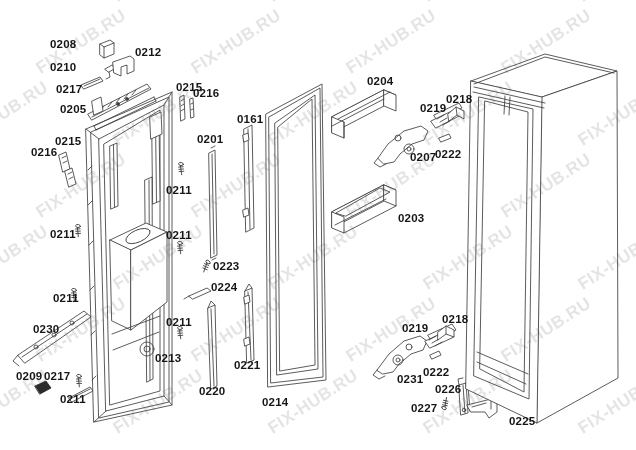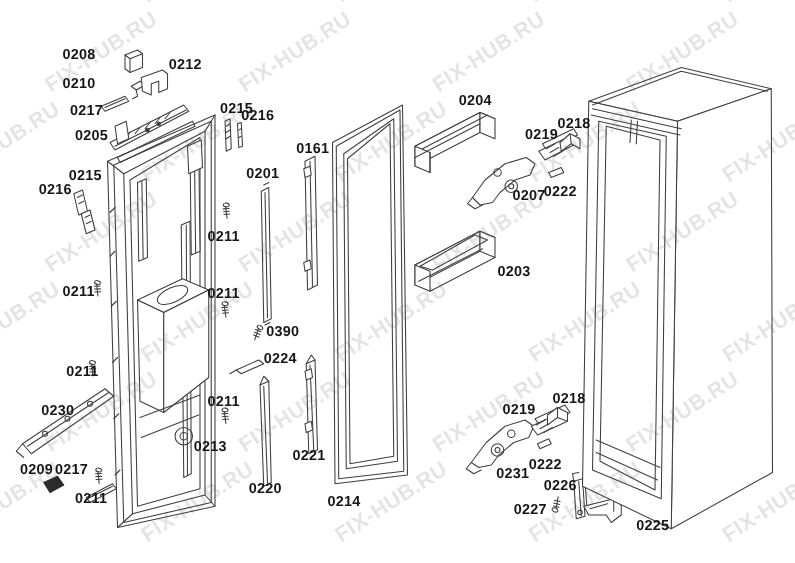--- a/index.html
+++ b/index.html
@@ -311,21 +311,21 @@
     <span class="part-label" style="left: 33px; top: 323px;">0230</span>
     <span class="part-label" style="left: 16px; top: 370px;">0209</span>
     <span class="part-label" style="left: 44px; top: 370px;">0217</span>
     <span class="part-label" style="left: 60px; top: 393px;">0211</span>
     <span class="part-label" style="left: 155px; top: 352px;">0213</span>
     <span class="part-label" style="left: 166px; top: 184px;">0211</span>
     <span class="part-label" style="left: 166px; top: 229px;">0211</span>
     <span class="part-label" style="left: 166px; top: 316px;">0211</span>
     <span class="part-label" style="left: 197px; top: 133px;">0201</span>
     <span class="part-label" style="left: 237px; top: 113px;">0161</span>
-    <span class="part-label" style="left: 213px; top: 260px;">0390</span>
+    <span class="part-label" style="left: 213px; top: 260px;">0223</span>
     <span class="part-label" style="left: 211px; top: 281px;">0224</span>
     <span class="part-label" style="left: 199px; top: 385px;">0220</span>
     <span class="part-label" style="left: 234px; top: 359px;">0221</span>
     <span class="part-label" style="left: 262px; top: 396px;">0214</span>
     <span class="part-label" style="left: 367px; top: 75px;">0204</span>
     <span class="part-label" style="left: 420px; top: 102px;">0219</span>
     <span class="part-label" style="left: 446px; top: 93px;">0218</span>
     <span class="part-label" style="left: 410px; top: 151px;">0207</span>
     <span class="part-label" style="left: 435px; top: 148px;">0222</span>
     <span class="part-label" style="left: 398px; top: 212px; text-align: right;">0203</span>

